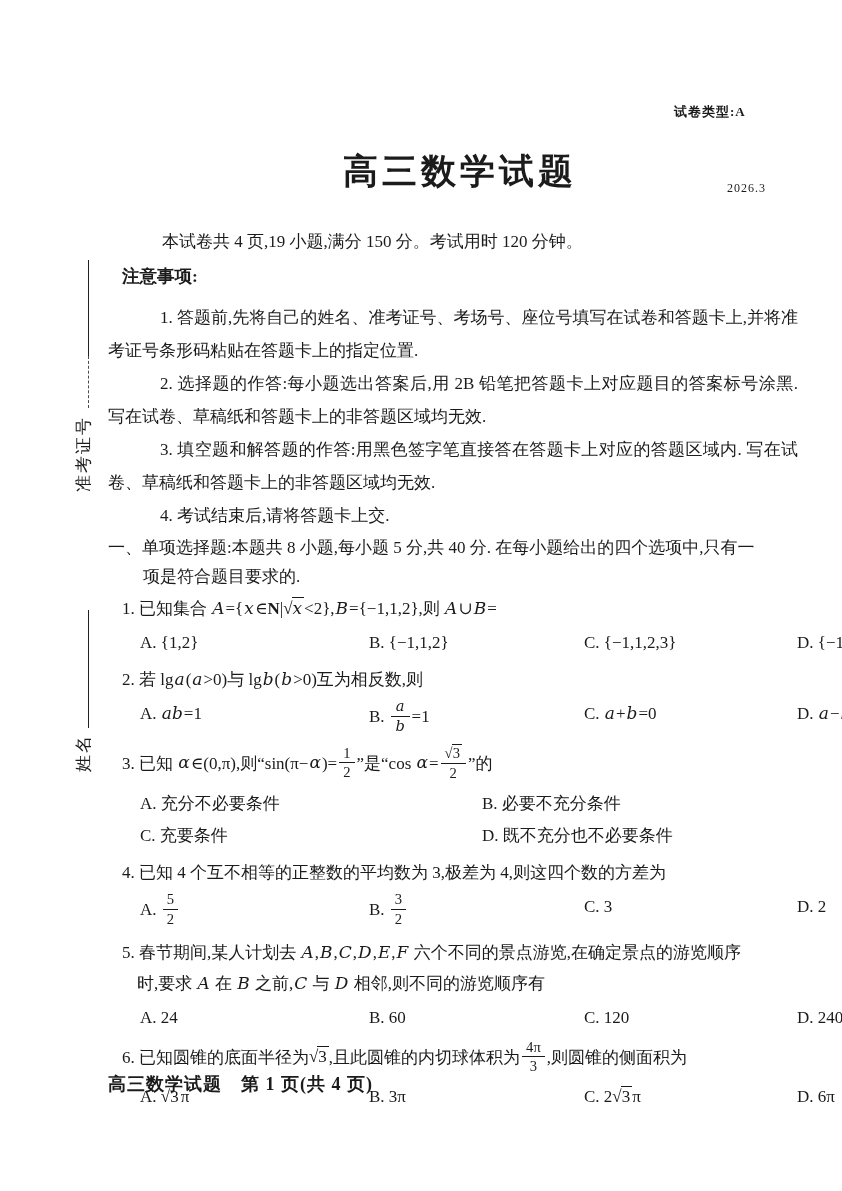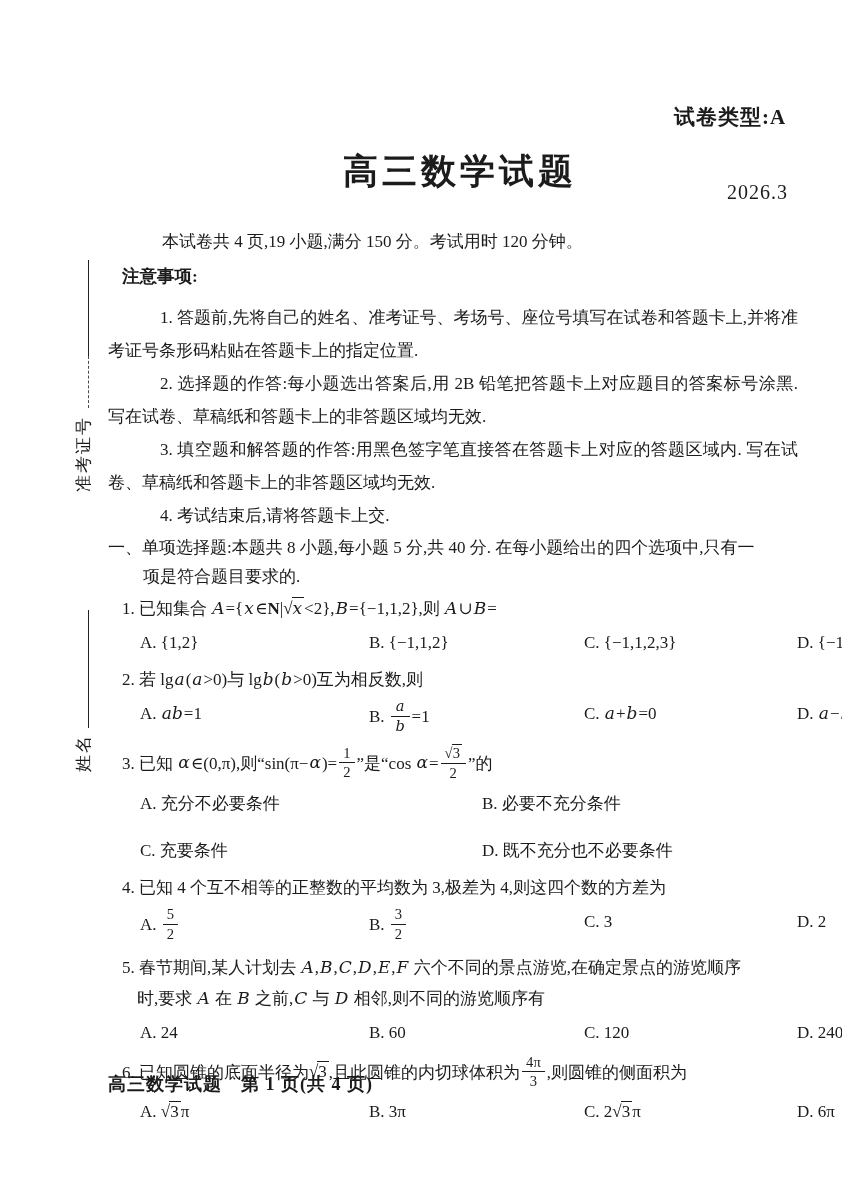--- a/index.html
+++ b/index.html
@@ -8,27 +8,27 @@
     background:#ffffff;
     font-family:"Liberation Serif","DejaVu Serif",serif;
     color:#1b1b1b;
     position:relative;
     overflow:hidden;
   }
   .page{position:absolute;inset:0;}
   
   .paper-type{
     position:absolute;top:103px;left:674px;
-    font-size:21px;font-weight:bold;letter-spacing:1px;
+    font-size:13px;font-weight:bold;letter-spacing:1px;
   }
   .main-title{
     position:absolute;top:148px;left:160px;width:600px;
     text-align:center;font-size:35px;font-weight:bold;letter-spacing:4px;
   }
-  .date{position:absolute;top:181px;left:727px;font-size:20px;letter-spacing:1px;}
+  .date{position:absolute;top:181px;left:727px;font-size:12px;letter-spacing:1px;}
   
   .side-label{
     position:absolute;transform-origin:0 0;transform:rotate(-90deg);
     white-space:nowrap;font-size:17px;letter-spacing:2px;
   }
   .side-exam-no{left:72px;top:492px;}
   .side-name{left:72px;top:772px;}
   .u{display:inline-block;height:5px;}
   .u-dash{width:52px;border-bottom:1.5px dashed #4a4a4a;margin-left:8px;}
   .u-solid{width:96px;border-bottom:1.6px solid #222;}
@@ -42,21 +42,21 @@
   .notice-title{font-weight:bold;font-size:17.5px;margin:1px 0 8px 14px;line-height:33px;}
   .notes p{margin:0;text-indent:52px;}
   .sec-heading{font-weight:normal;margin-top:1px;line-height:29px;}
   .sec-heading .l2{margin-left:35px;}
   
   .question{margin-top:2px;}
   .stem{padding-left:14px;line-height:31px;}
   .stem.cont{padding-left:29px;}
   .options{display:grid;padding-left:32px;margin:3px 0 6px;line-height:31px;}
   .cols4{grid-template-columns:182px 168px 166px 1fr;gap:47px;}
-  .cols2{grid-template-columns:342px 1fr;row-gap:16px;}
+  .cols2{grid-template-columns:342px 1fr;row-gap:1px;}
   .opt{white-space:nowrap;}
   
   .it{font-style:italic;font-family:"DejaVu Serif","Liberation Serif",serif;padding:0 1px;}
   .bd{font-weight:bold;}
   .frac{
     display:inline-block;vertical-align:middle;text-align:center;
     font-size:0.86em;line-height:1.15;margin:0 2px 3px;
   }
   .frac .num{display:block;border-bottom:1.4px solid #1b1b1b;padding:0 4px 1px;}
   .frac .den{display:block;padding-top:1px;}

